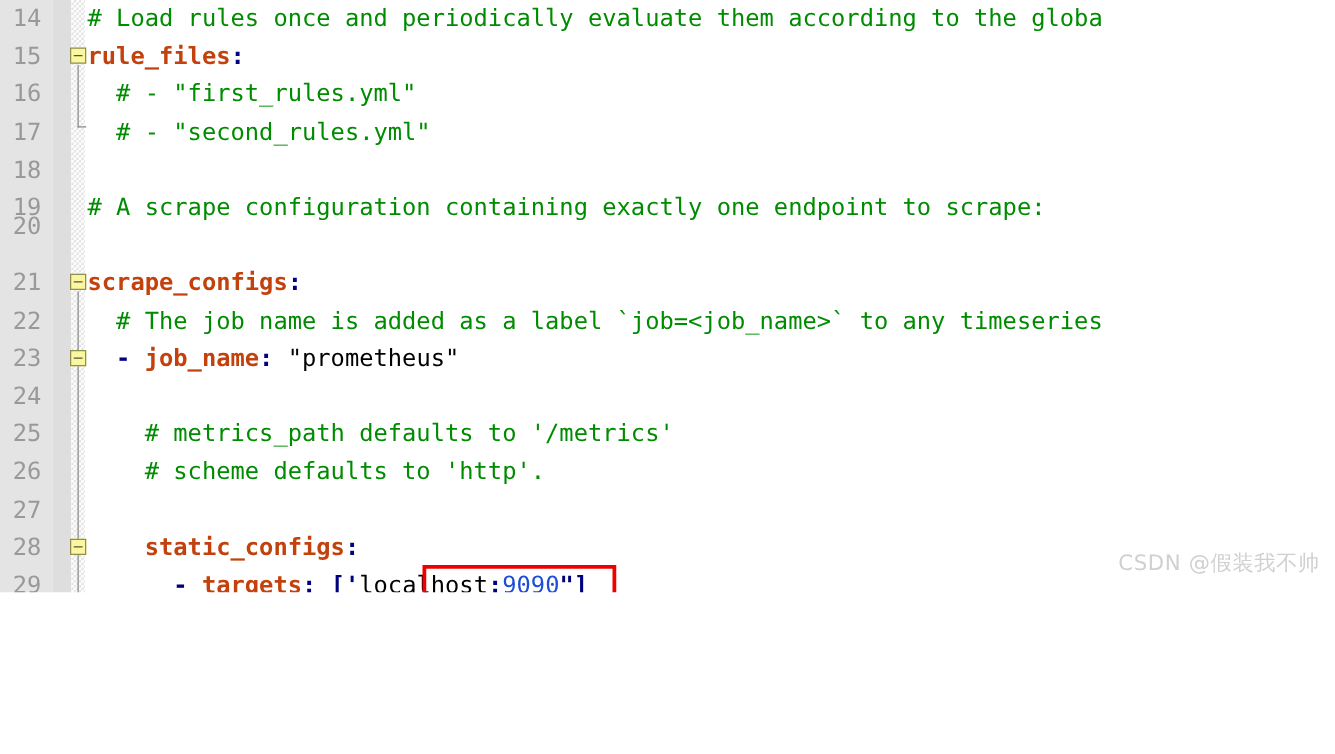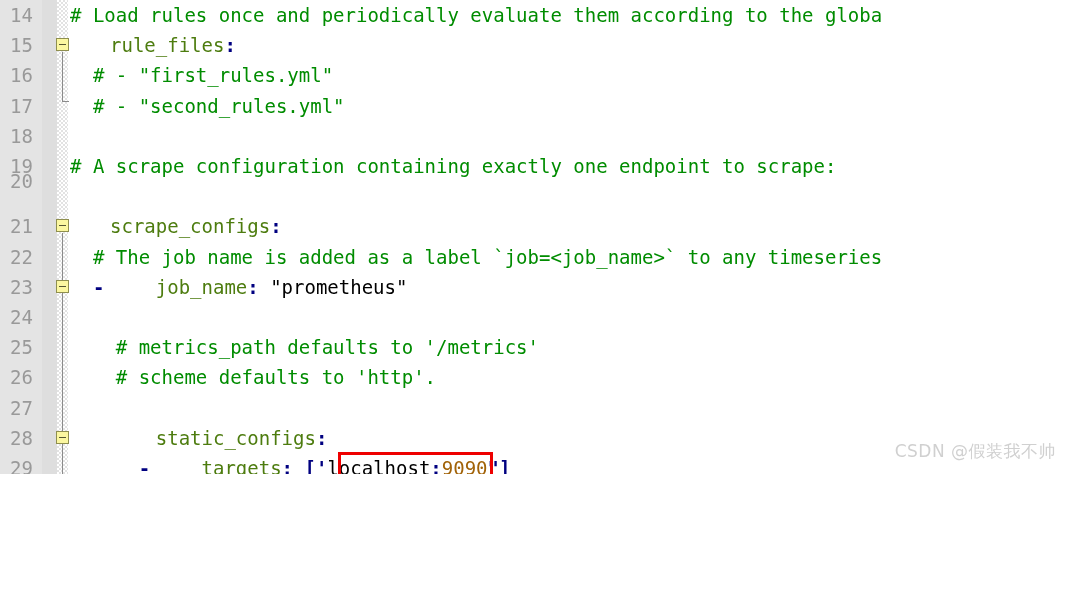--- a/index.html
+++ b/index.html
@@ -75,24 +75,24 @@
   .code {
     position: absolute;
     left: 70px;
     top: 0;
     line-height: 30.2px;
     color: #000000;
   }
 
   
   .cmt  { color: #008c00; }
-  .key  { color: #4d7c0f; font-weight: normal; margin-left: 40px; }
+  .key  { color: #c2410c; font-weight: bold; }
   .pun  { color: #000080; font-weight: bold; }
   .str  { color: #000000; }
-  .num  { color: #a16207; }
+  .num  { color: #1d4ed8; }
   .txt  { color: #000000; }
 
   
   .fold-box {
     position: absolute;
     width: 13px;
     height: 13px;
     background: #fbf7a0;
     border: 1px solid #8f8f4f;
     box-sizing: border-box;

